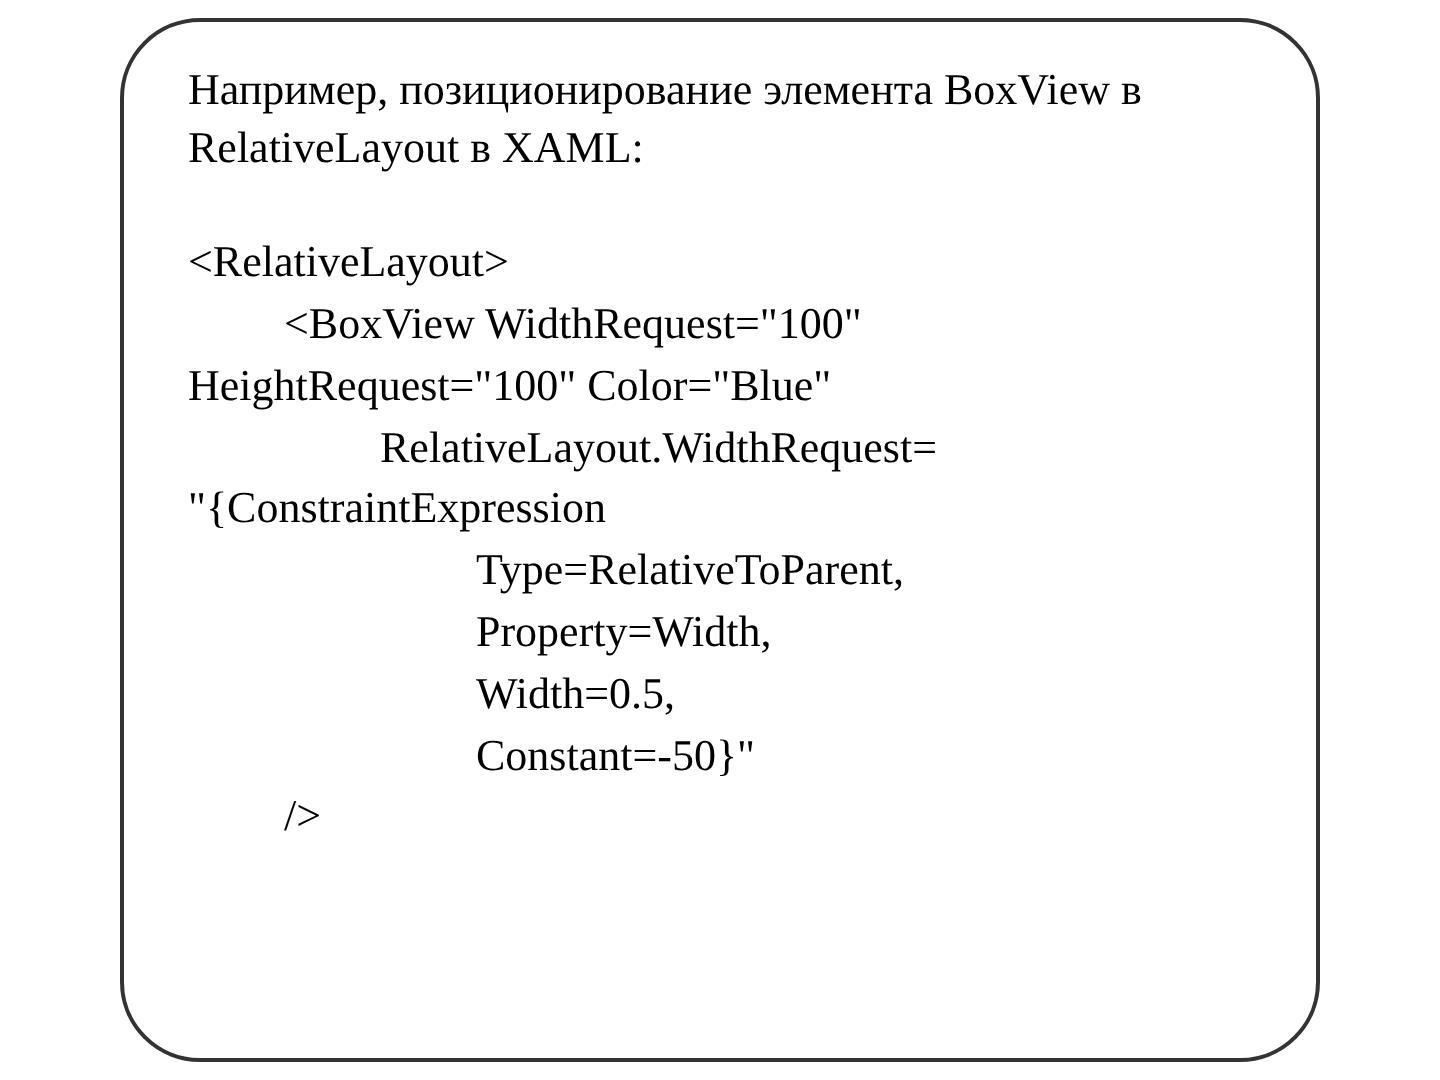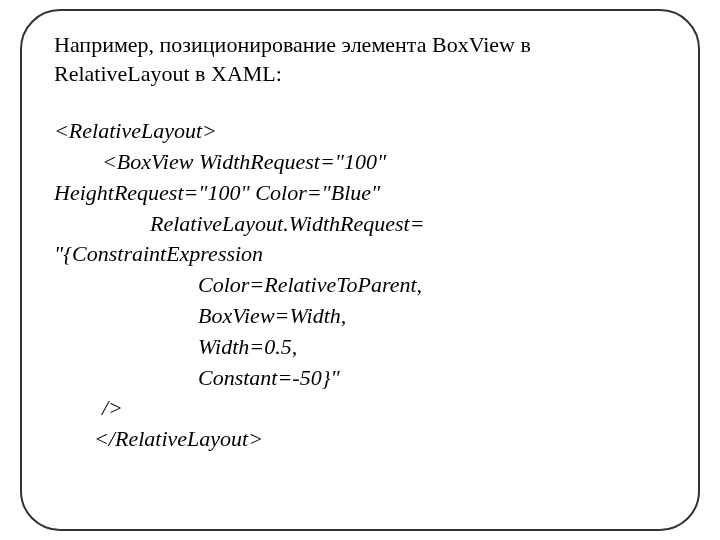--- a/index.html
+++ b/index.html
@@ -6,58 +6,56 @@
     body {
       width: 720px;
       height: 540px;
       background: #ffffff;
       font-family: "Times New Roman", Georgia, serif;
       display: flex;
       align-items: center;
       justify-content: center;
     }
     .frame {
-      width: 680px;
+      width: 600px;
       height: 522px;
       border: 2px solid #333;
       border-radius: 40px;
       padding: 20px 32px 14px 32px;
       position: relative;
       overflow: hidden;
     }
     .intro {
       font-size: 22px;
       line-height: 1.3;
       color: #000;
       margin-bottom: 28px;
     }
     .code-line {
       font-size: 22px;
       line-height: 1.4;
       color: #000;
       white-space: pre-wrap;
-      font-style: italic;
     }
     .ind1 { padding-left: 48px; }
     .ind2 { padding-left: 96px; }
     .ind3 { padding-left: 144px; }
     .ind0b { padding-left: 40px; }
   </style>
 </head>
 <body>
 
 <div class="frame">
 
   <div class="intro">Например, позиционирование элемента BoxView в RelativeLayout в XAML:</div>
 
   <div class="code-line">&lt;RelativeLayout&gt;</div>
   <div class="code-line ind1">&lt;BoxView WidthRequest="100" </div>
   <div class="code-line">HeightRequest="100" Color="Blue"</div>
   <div class="code-line ind2">RelativeLayout.WidthRequest= </div>
   <div class="code-line">"{ConstraintExpression</div>
-  <div class="code-line ind3">Color=RelativeToParent,</div>
-  <div class="code-line ind3">BoxView=Width,</div>
+  <div class="code-line ind3">Type=RelativeToParent,</div>
+  <div class="code-line ind3">Property=Width,</div>
   <div class="code-line ind3">Width=0.5,</div>
   <div class="code-line ind3">Constant=-50}"</div>
   <div class="code-line ind1">/&gt;</div>
-  <div class="code-line ind0b">&lt;/RelativeLayout&gt;</div>
 
 </div>
 
 </body></html>

